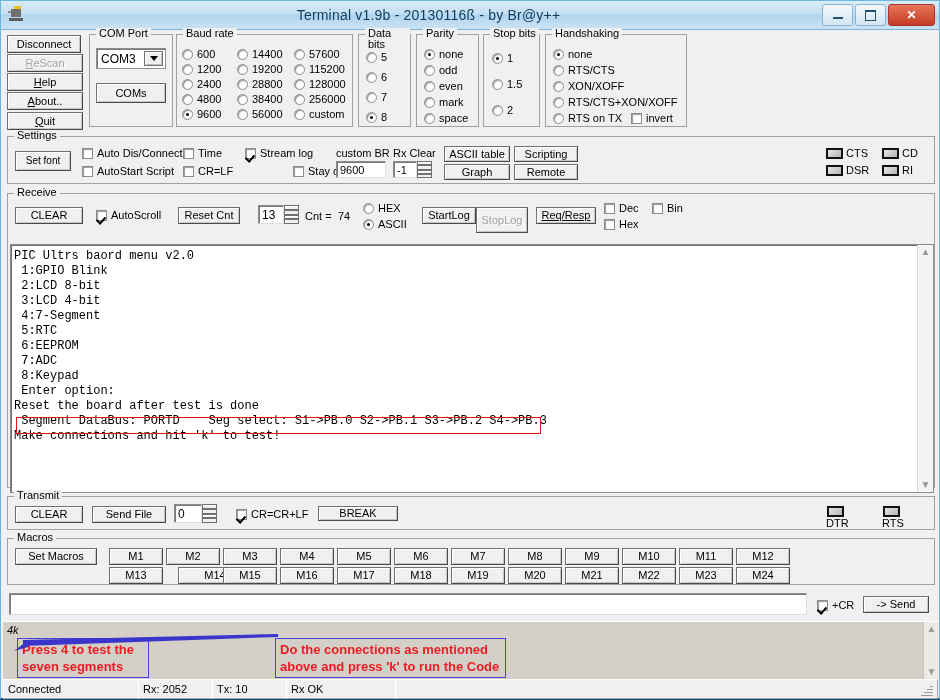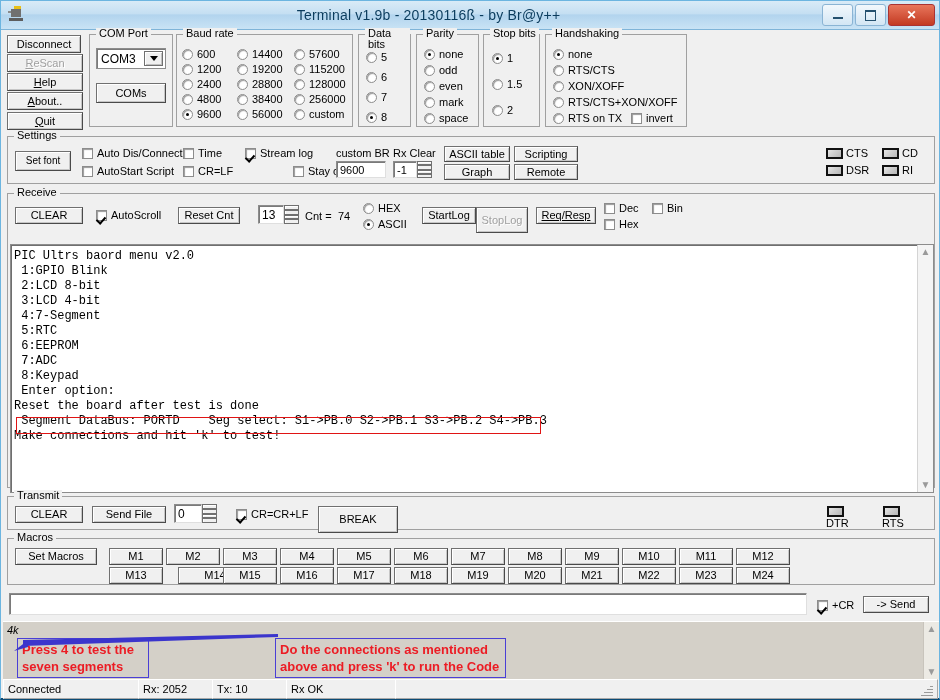--- a/index.html
+++ b/index.html
@@ -508,21 +508,21 @@
           <div class="tri-u"></div>
         </div>
         <div>
           <div class="tri-dn"></div>
         </div>
       </div>
     <div class="chk on" style="left:228px;top:11px;">
         <span class="box"></span>
         <span>CR=CR+LF</span>
       </div>
-    <div class="btn" style="left:310px;top:9px;width:80px;height:27px;">BREAK</div>
+    <div class="btn" style="left:310px;top:9px;width:80px;height:15px;">BREAK</div>
     <div class="led" style="left:818px;top:9px;flex-direction:column;">
         <span class="lamp"></span>
         <span>DTR</span>
       </div>
     <div class="led" style="left:874px;top:9px;flex-direction:column;">
         <span class="lamp"></span>
         <span>RTS</span>
       </div>
   </div>
 

